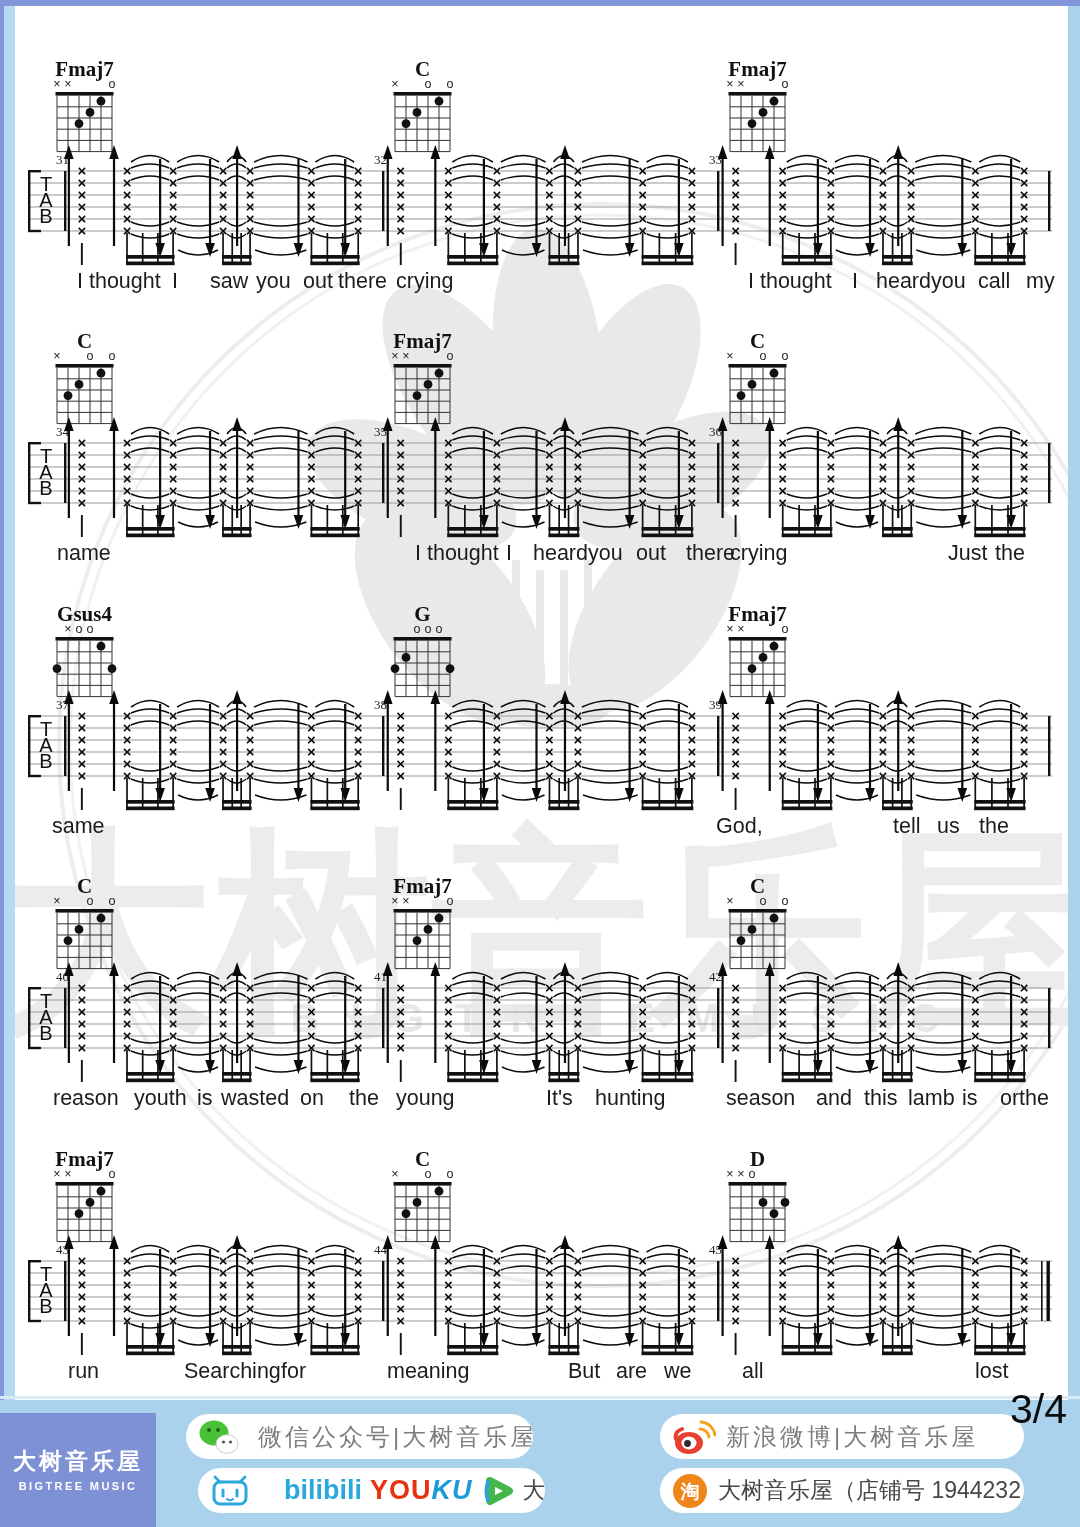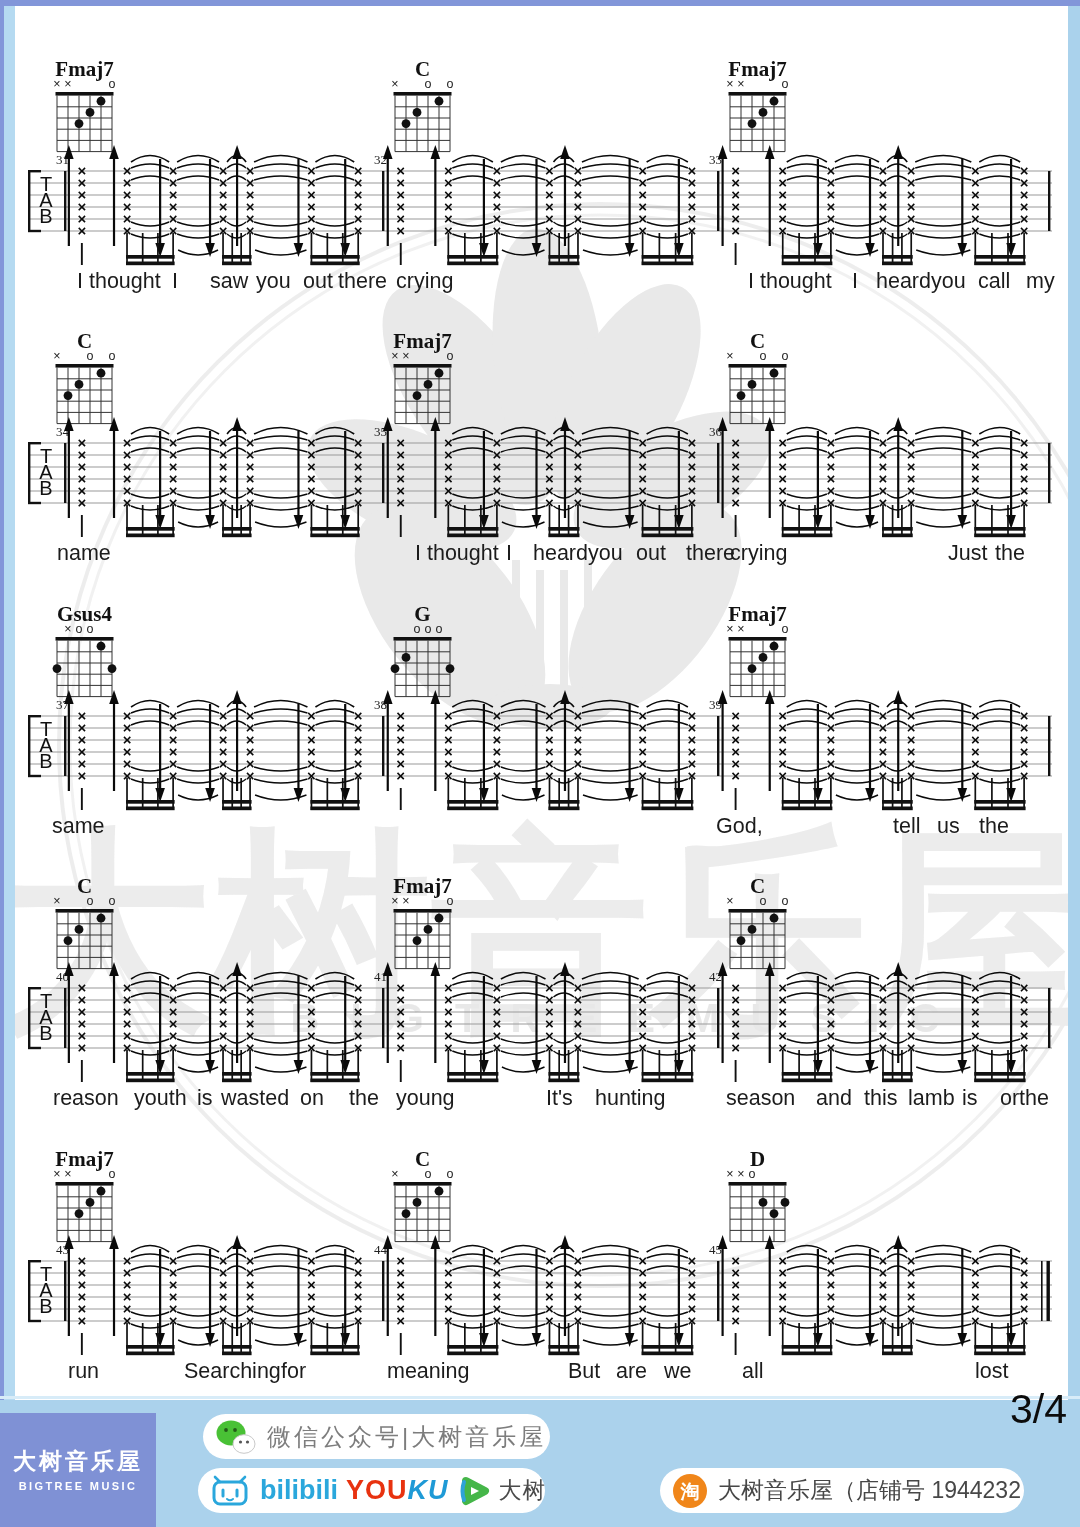--- a/index.html
+++ b/index.html
@@ -10,28 +10,28 @@
   #strip-left-inner{left:4px;top:6px;width:11px;height:1394px;background:#b5daf1;z-index:5;}
   #strip-right{left:1068px;top:6px;width:12px;height:1394px;background:#aad2ec;z-index:5;}
   #strip-preline{left:0;top:1396px;width:1080px;height:3px;background:#d8ecf8;z-index:5;}
   #watermark-svg{position:absolute;left:0;top:0;z-index:0;}
   #score-svg{position:absolute;left:0;top:0;z-index:1;}
   .footer{position:absolute;left:0;top:1400px;width:1080px;height:127px;background:#abd2ec;z-index:6;}
   .brand{position:absolute;left:0;top:13px;width:156px;height:114px;background:#7f91d5;color:#fff;text-align:center;}
   .brand-cn{margin-top:33px;font-size:23px;font-weight:bold;letter-spacing:3px;}
   .brand-en{font-size:11px;letter-spacing:2.4px;margin-top:3px;font-weight:bold;}
   .pill{position:absolute;height:45px;background:#ffffff;border-radius:23px;display:flex;align-items:center;padding:0 12px;box-sizing:border-box;overflow:hidden;}
-  #pill-wechat{left:203px;top:14px;width:347px;}
+  #pill-wechat{left:186px;top:14px;width:347px;gap:8px;}
   #pill-weibo{left:660px;top:14px;width:364px;}
   #pill-bili{left:198px;top:68px;width:347px;}
   #pill-taobao{left:660px;top:68px;width:364px;}
   .pill-icon{flex:0 0 auto;margin-right:10px;display:flex;align-items:center;}
   .pill-text{font-size:24px;color:#7d7d7d;letter-spacing:3px;white-space:nowrap;}
   .taobao-text{font-size:23px;color:#474747;letter-spacing:0px;white-space:nowrap;}
-  .bili-word{font-size:27px;font-weight:bold;color:#2aa7dc;margin-right:8px;letter-spacing:0;}
+  .bili-word{font-size:27px;font-weight:bold;color:#2aa7dc;margin-right:8px;letter-spacing:0;margin-left:24px;}
   .youku-you{font-size:27px;font-weight:bold;color:#e8320f;letter-spacing:1px;}
   .youku-ku{font-size:27px;font-weight:bold;color:#1f9ad6;letter-spacing:1px;margin-right:8px;font-style:italic;}
   .bili-cn{font-size:23px;color:#4a4a4a;letter-spacing:1px;white-space:nowrap;}
   .pagenum{position:absolute;left:1010px;top:1386px;font-size:41px;color:#0c0c0c;z-index:7;}
 </style>
 </head>
 <body>
 
 <div class="page">
 
@@ -2541,20 +2541,33 @@
           <circle cx="11" cy="12" r="1.9" fill="#235c18"></circle>
           <circle cx="20" cy="12" r="1.9" fill="#235c18"></circle>
           <ellipse cx="29" cy="26" rx="11" ry="9.3" fill="#ffffff" stroke="#c9c9c9" stroke-width="1"></ellipse>
           <circle cx="25.5" cy="24" r="1.6" fill="#555"></circle>
           <circle cx="32.5" cy="24" r="1.6" fill="#555"></circle>
         </svg>
       </span>
       <span class="pill-text">微信公众号|大树音乐屋</span>
     </div>
 
+    <div class="pill" id="pill-weibo">
+      <span class="pill-icon">
+        <svg width="44" height="40" viewBox="0 0 44 40">
+          <path d="M28 12 a 9 9 0 0 1 9 8" fill="none" stroke="#f5a31d" stroke-width="3" stroke-linecap="round"></path>
+          <path d="M29 5 a 15 15 0 0 1 14 13" fill="none" stroke="#f5a31d" stroke-width="3" stroke-linecap="round"></path>
+          <ellipse cx="17" cy="26" rx="14" ry="11" fill="#e8402f"></ellipse>
+          <ellipse cx="17" cy="26" rx="7.5" ry="6.5" fill="#ffffff"></ellipse>
+          <circle cx="15.5" cy="26.5" r="3.4" fill="#2b2b2b"></circle>
+          <path d="M4 22 Q 2 15 10 12" fill="none" stroke="#e8402f" stroke-width="4" stroke-linecap="round"></path>
+        </svg>
+      </span>
+      <span class="pill-text">新浪微博|大树音乐屋</span>
+    </div>
 
     <div class="pill" id="pill-bili">
       <span class="pill-icon">
         <svg width="40" height="34" viewBox="0 0 40 34">
           <path d="M10 8 L5 3 M30 8 L35 3" stroke="#2aa7dc" stroke-width="2.6" stroke-linecap="round"></path>
           <rect x="4" y="8" width="32" height="22" rx="6" fill="none" stroke="#2aa7dc" stroke-width="3"></rect>
           <path d="M13 16 v6 M27 16 v6" stroke="#2aa7dc" stroke-width="3" stroke-linecap="round"></path>
           <path d="M17 25 q3 2.5 6 0" stroke="#2aa7dc" stroke-width="2" fill="none" stroke-linecap="round"></path>
         </svg>
       </span>

